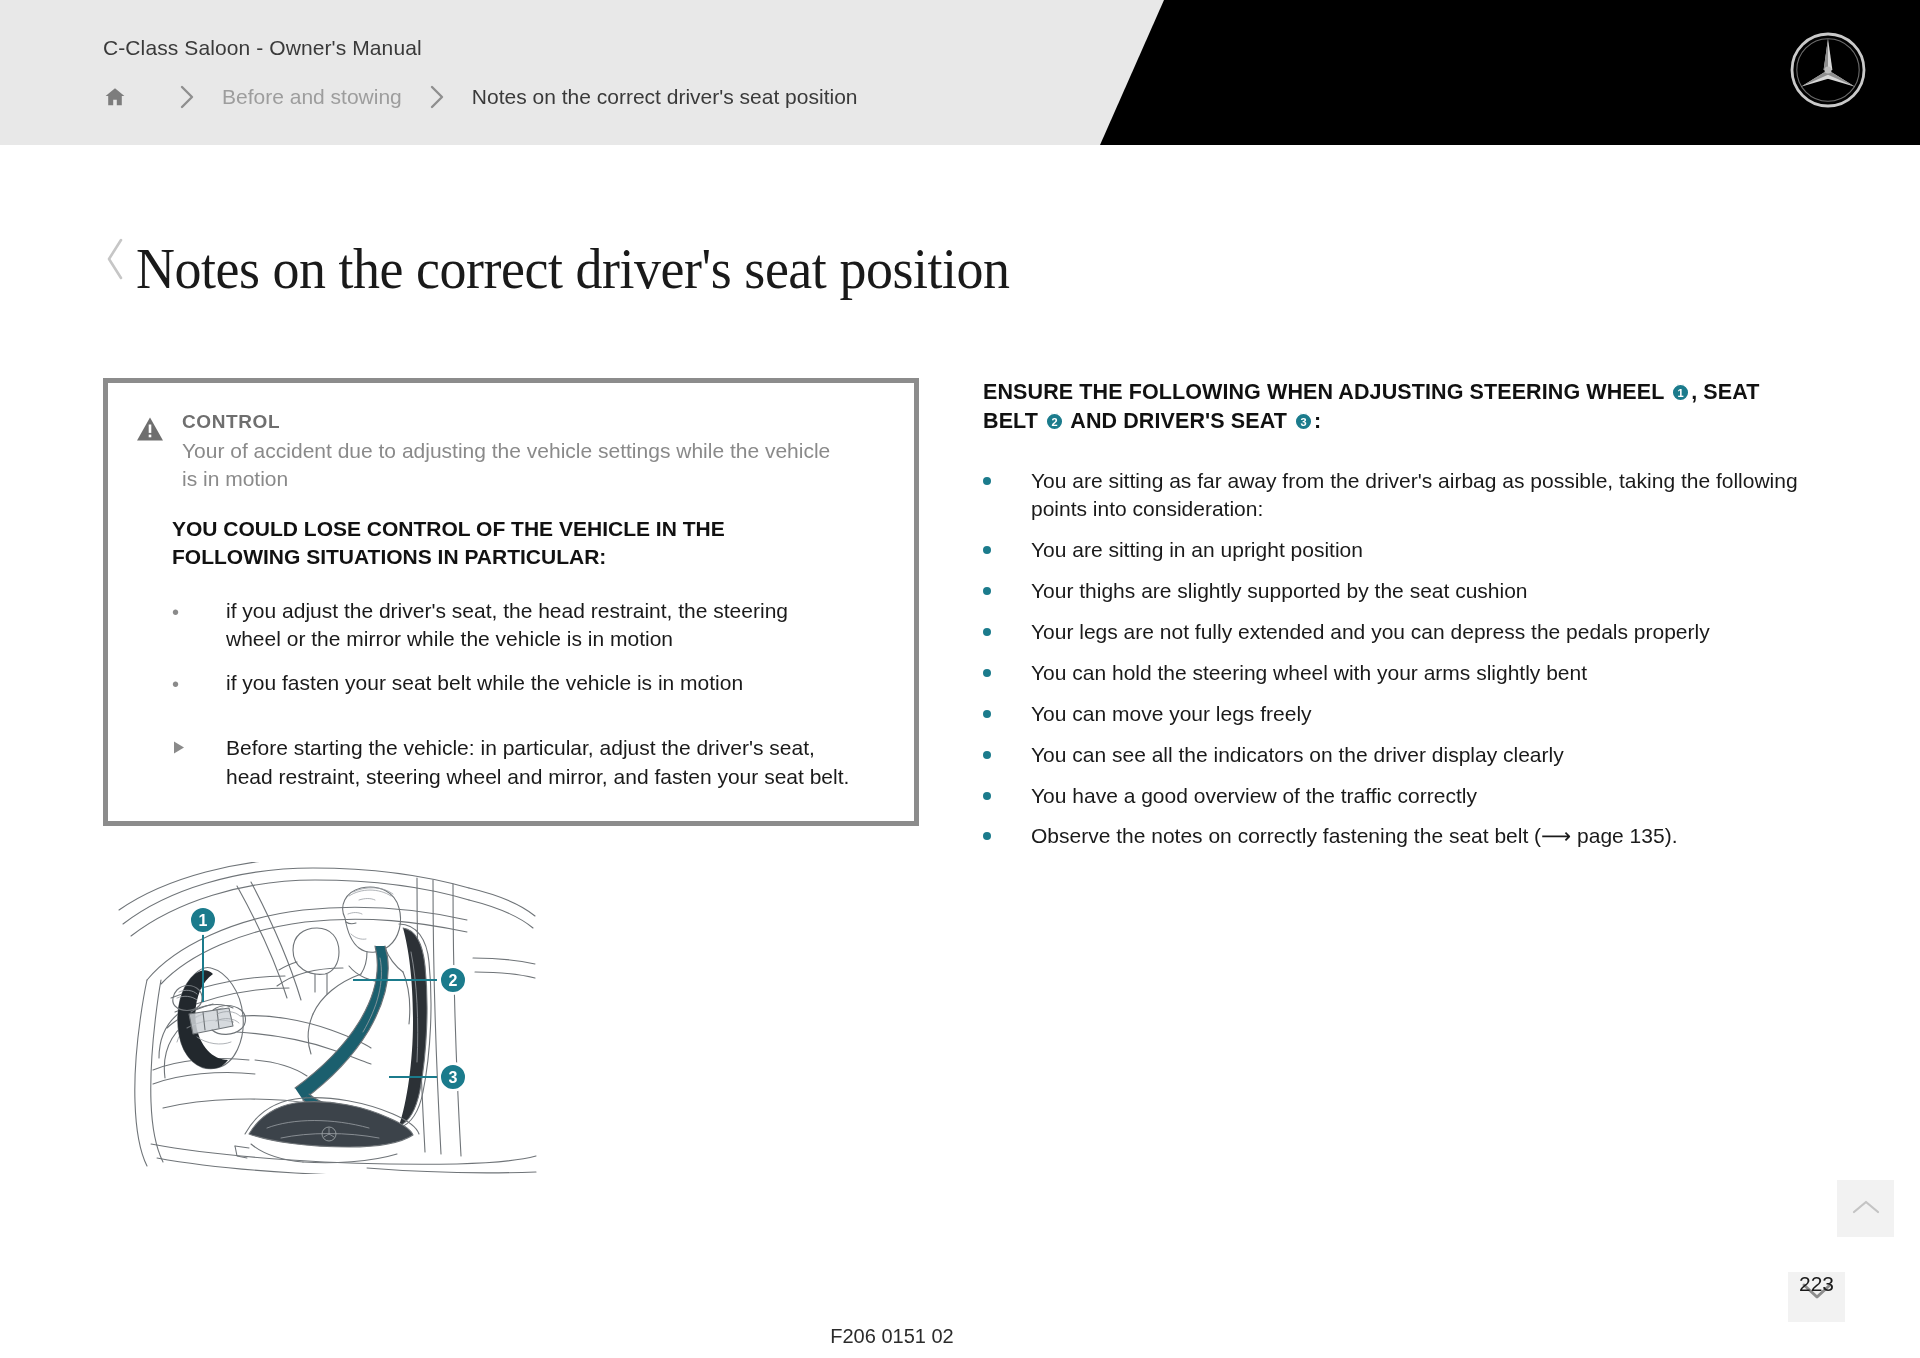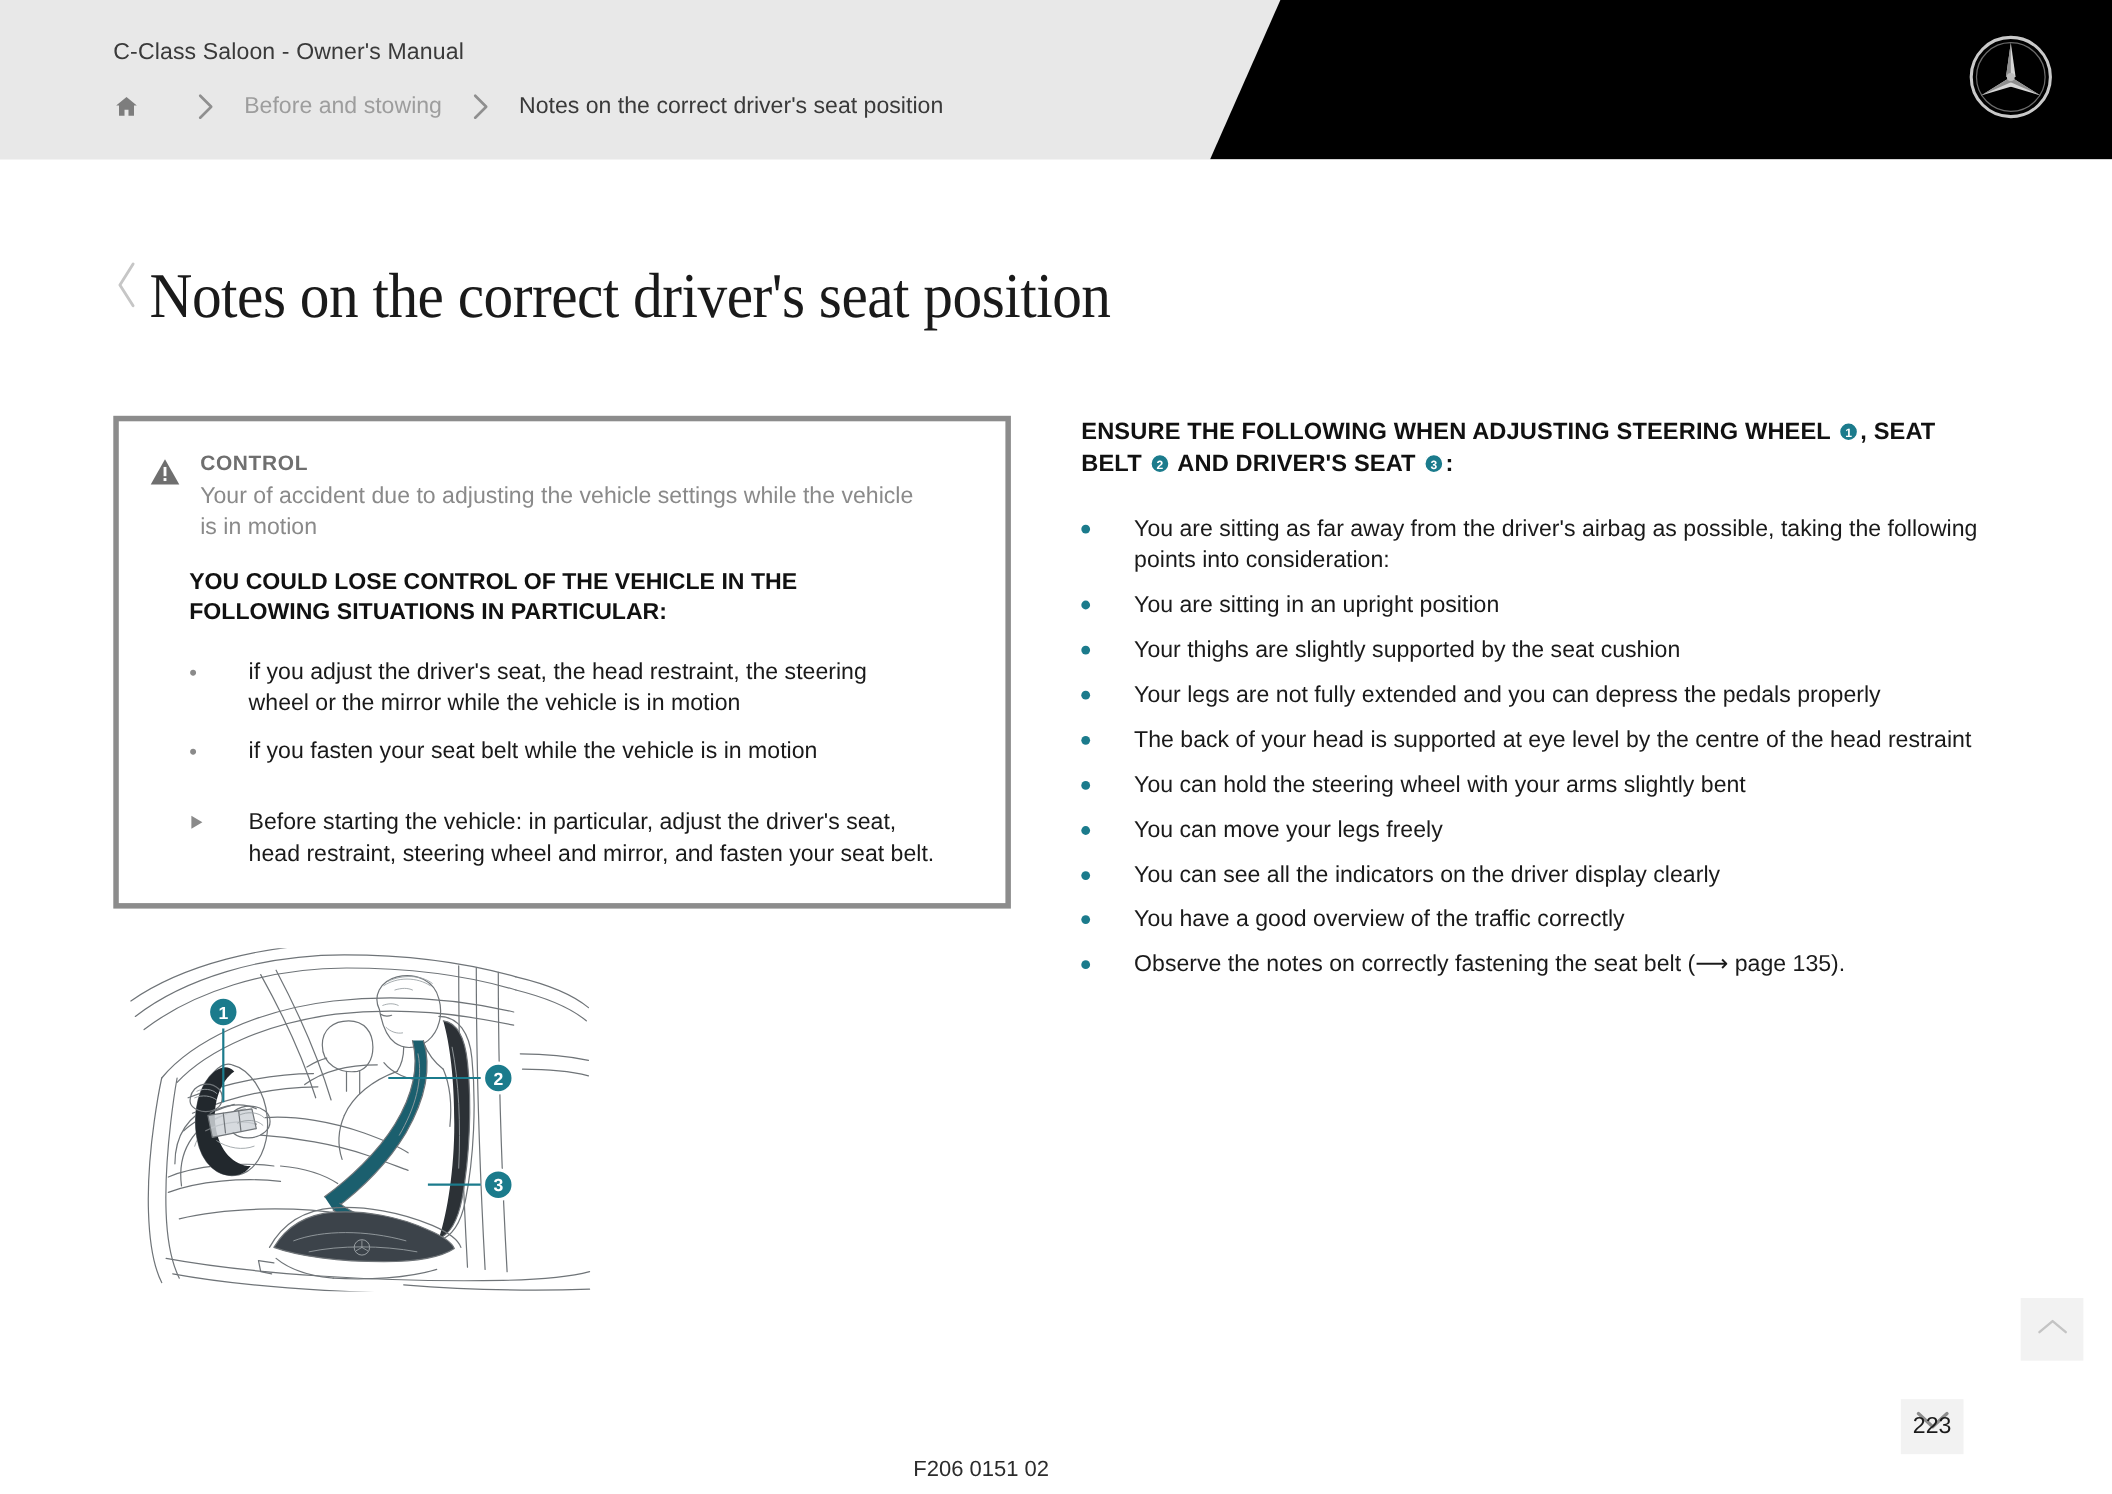--- a/index.html
+++ b/index.html
@@ -249,24 +249,24 @@
   }
   #scroll-top-btn {
     position: absolute;
     left: 1837px; top: 1180px;
     width: 57px; height: 57px;
     background: #f2f2f2;
     display: flex; align-items: center; justify-content: center;
   }
   #page-indicator {
     position: absolute;
-    left: 1728px; top: 1272px;
+    left: 1788px; top: 1272px;
     width: 57px; height: 50px;
     background: #f2f2f2;
-    display: flex; align-items: center; justify-content: center;
+    display: flex; align-items: flex-start; justify-content: center;
     position: absolute;
   }
   #page-indicator .pnum {
     position: relative;
     z-index: 2;
     font-size: 21px;
     color: #1a1a1a;
   }
   #page-indicator .pchev {
     position: absolute;
@@ -562,26 +562,20 @@
       <li>
           <span class="rdot">
             <i></i>
           </span>
           <span class="rtxt">Your legs are not fully extended and you can depress the pedals properly</span>
         </li>
       <li>
           <span class="rdot">
             <i></i>
           </span>
-          <span class="rtxt">The back of your head is supported at eye level by the centre of the head restraint</span>
-        </li>
-      <li>
-          <span class="rdot">
-            <i></i>
-          </span>
           <span class="rtxt">You can hold the steering wheel with your arms slightly bent</span>
         </li>
       <li>
           <span class="rdot">
             <i></i>
           </span>
           <span class="rtxt">You can move your legs freely</span>
         </li>
       <li>
           <span class="rdot">

